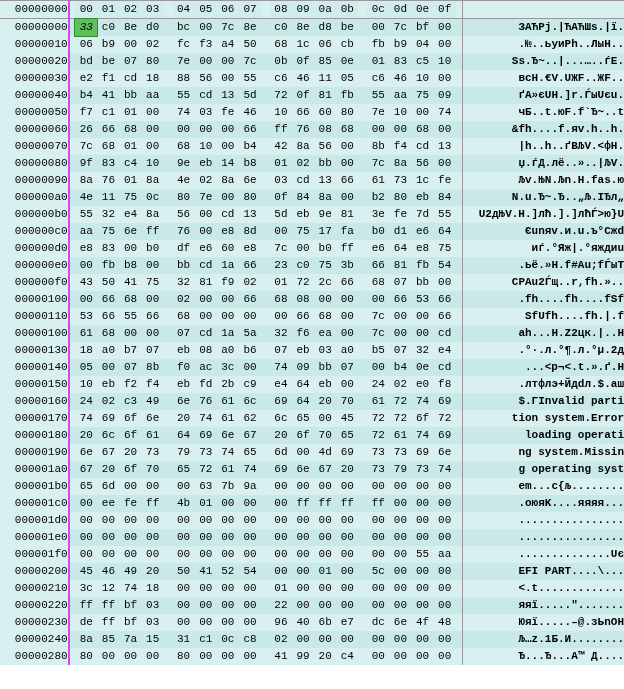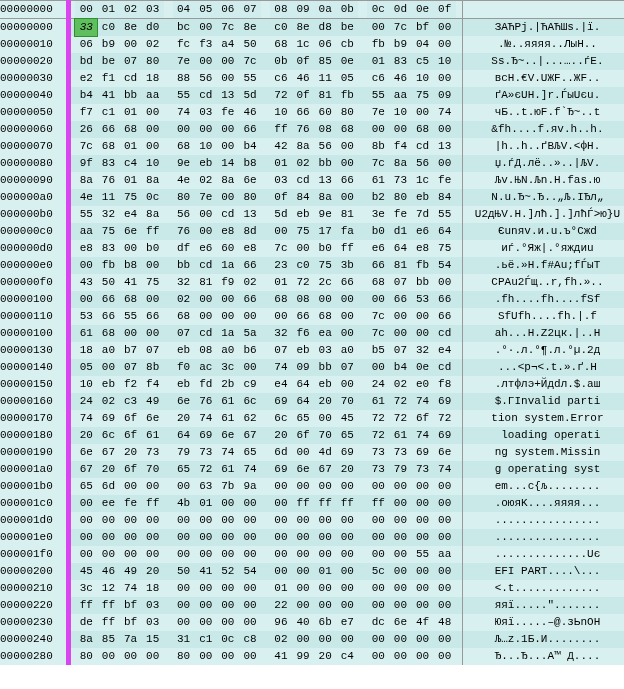--- a/index.html
+++ b/index.html
@@ -11,26 +11,26 @@
   }
   table { border-collapse: collapse; width: 100%; table-layout: fixed; }
   col.off  { width: 62px; }
   col.sep1 { width: 6px; }
   col.hx   { width: 20px; }
   col.gap  { width: 8px; }
   col.sep2 { width: 6px; }
   col.asc  { width: 146px; }
   th, td { height: 17px; line-height: 17px; vertical-align: middle; white-space: pre; overflow: hidden; }
   th { font-weight: normal; text-align: center; background: #d9f0f0; border-bottom: 1px solid #999; border-top: 1px solid #999;}
-  th.offset, td.offset { text-align: left; background: #d9f0f0; border-right: 5px solid #d946ef;}
+  th.offset, td.offset { text-align: right; background: #d9f0f0; border-right: 2px solid #d946ef;}
   td.hx { text-align: center; background: #d9f0f0; }
   td.gap, th.gap { background: #d9f0f0; }
   td.sep, th.sep { background: #d9f0f0; }
   th.sep-r, td.sep-r { border-right: 1px solid #999; background:#d9f0f0;}
-  td.asc, th.asc { text-align: center; padding-left: 8px; background: #d9f0f0; }
+  td.asc, th.asc { text-align: right; padding-left: 8px; background: #d9f0f0; font-weight: bold; }
   tbody tr:nth-child(odd) td.hx,
   tbody tr:nth-child(odd) td.gap,
   tbody tr:nth-child(odd) td.sep,
   tbody tr:nth-child(odd) td.sep-r,
   tbody tr:nth-child(odd) td.asc { background: #c9e9e9; }
   tbody tr:nth-child(even) td.hx,
   tbody tr:nth-child(even) td.gap,
   tbody tr:nth-child(even) td.sep,
   tbody tr:nth-child(even) td.sep-r,
   tbody tr:nth-child(even) td.asc { background: #d9f0f0; }
@@ -136,21 +136,21 @@
         <td class="hx">68</td>
         <td class="hx">1c</td>
         <td class="hx">06</td>
         <td class="hx">cb</td>
         <td class="gap"></td>
         <td class="hx">fb</td>
         <td class="hx">b9</td>
         <td class="hx">04</td>
         <td class="hx">00</td>
         <td class="sep sep-r"></td>
-        <td class="asc">.№..яяяя..ЛыН..</td>
+        <td class="asc">.№..ьуиPh..ЛыН..</td>
       </tr>
       <tr>
         <td class="offset">00000020</td>
         <td class="sep"></td>
         <td class="hx">bd</td>
         <td class="hx">be</td>
         <td class="hx">07</td>
         <td class="hx">80</td>
         <td class="gap"></td>
         <td class="hx">7e</td>

